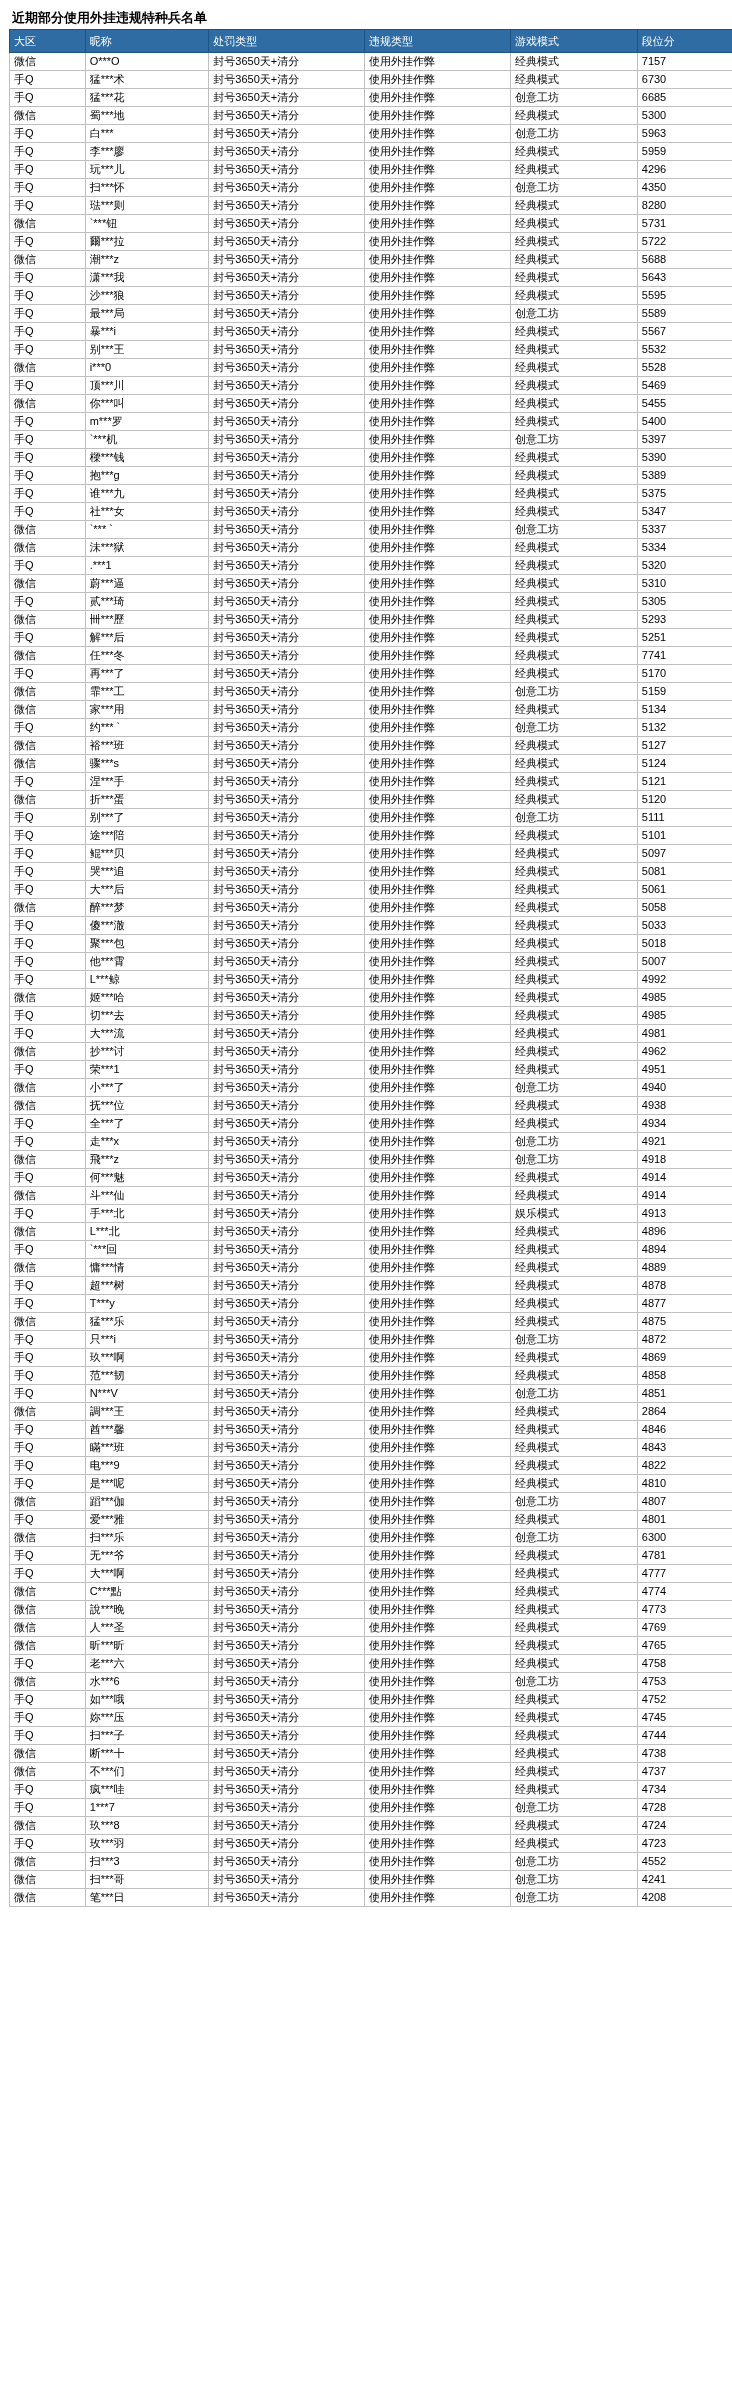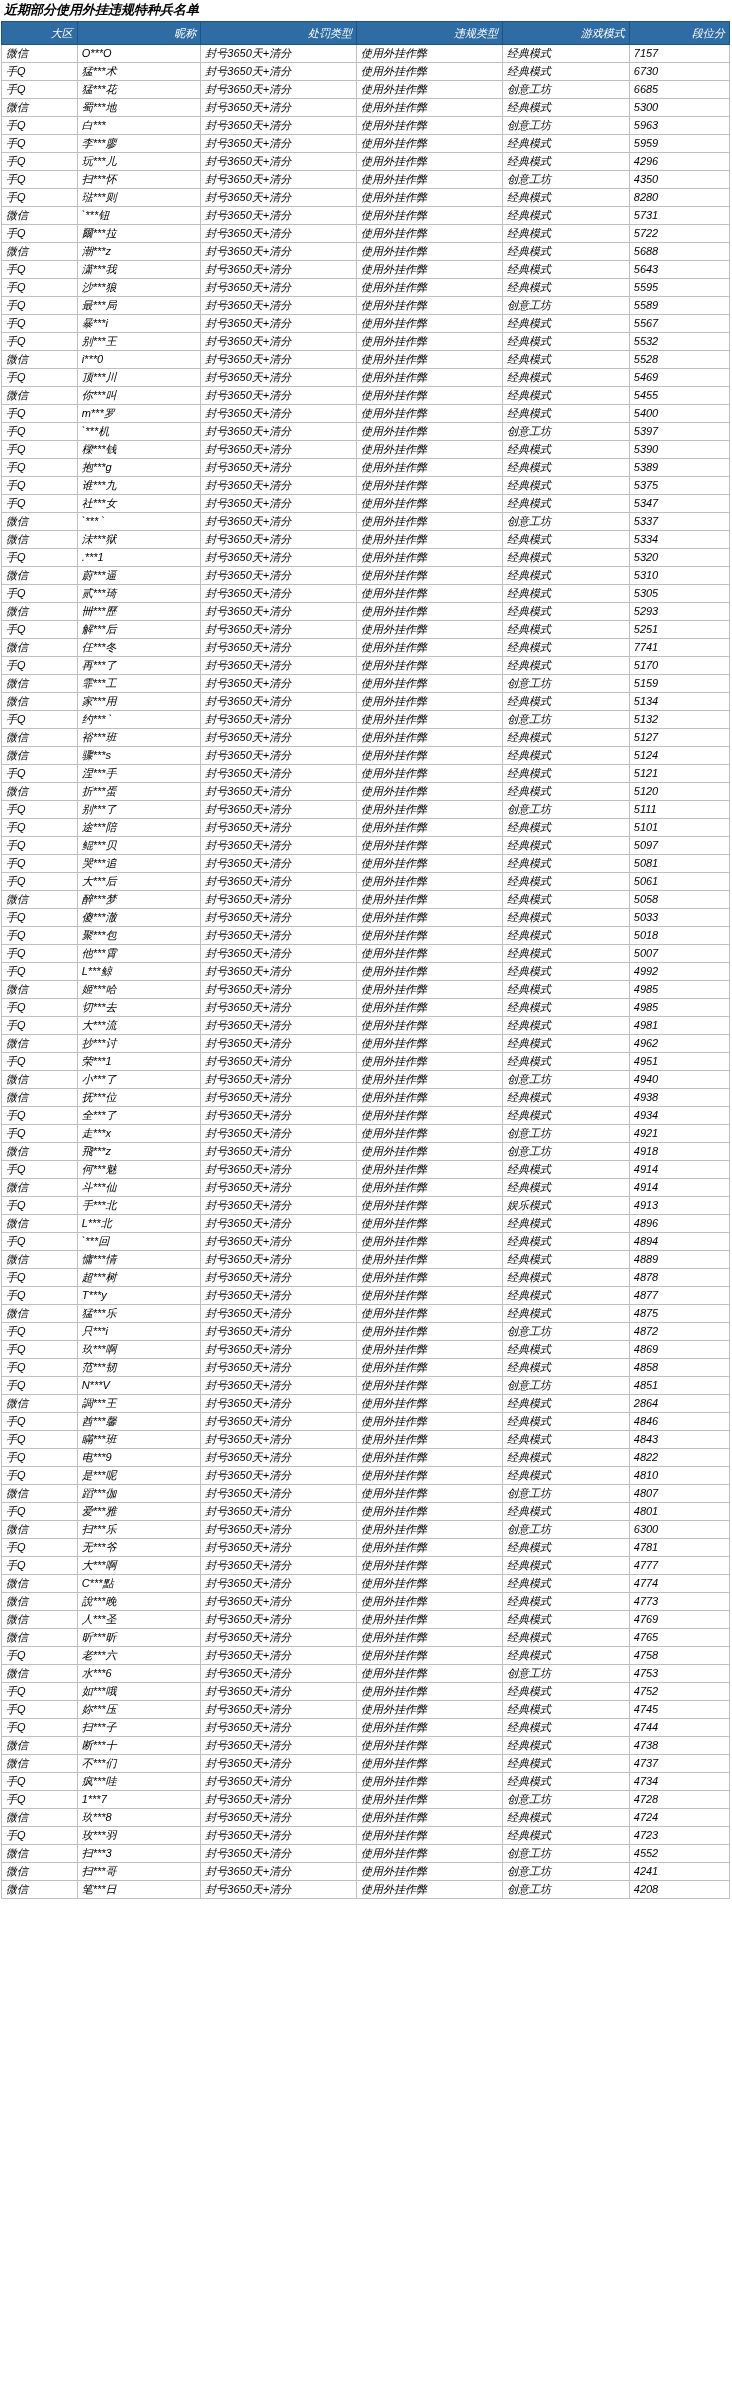--- a/index.html
+++ b/index.html
@@ -7,43 +7,42 @@
     padding: 0;
     background: #ffffff;
   }
   body {
     width: 732px;
     font-family: "Liberation Sans", "DejaVu Sans", sans-serif;
   }
   .page {
     width: 708px;
     box-sizing: border-box;
-    padding: 0;
+    padding: 8px;
     background: #fff;
-    font-style: italic;
   }
   .title {
     font-size: 13px;
     font-weight: bold;
     color: #000;
     padding: 3px 0 4px 4px;
     line-height: 14px;
   }
   table.ban-table {
     border-collapse: collapse;
     width: 729px;
     margin-left: 1px;
     table-layout: fixed;
   }
   table.ban-table th {
     background: #2f6ca3;
     color: #ffffff;
     font-size: 11px;
     font-weight: normal;
-    text-align: right;
+    text-align: left;
     padding: 3px 4px;
     border: 1px solid #1d5380;
     line-height: 13px;
     height: 16px;
   }
   table.ban-table td {
     font-size: 11px;
     color: #000;
     text-align: left;
     padding: 1px 4px;

